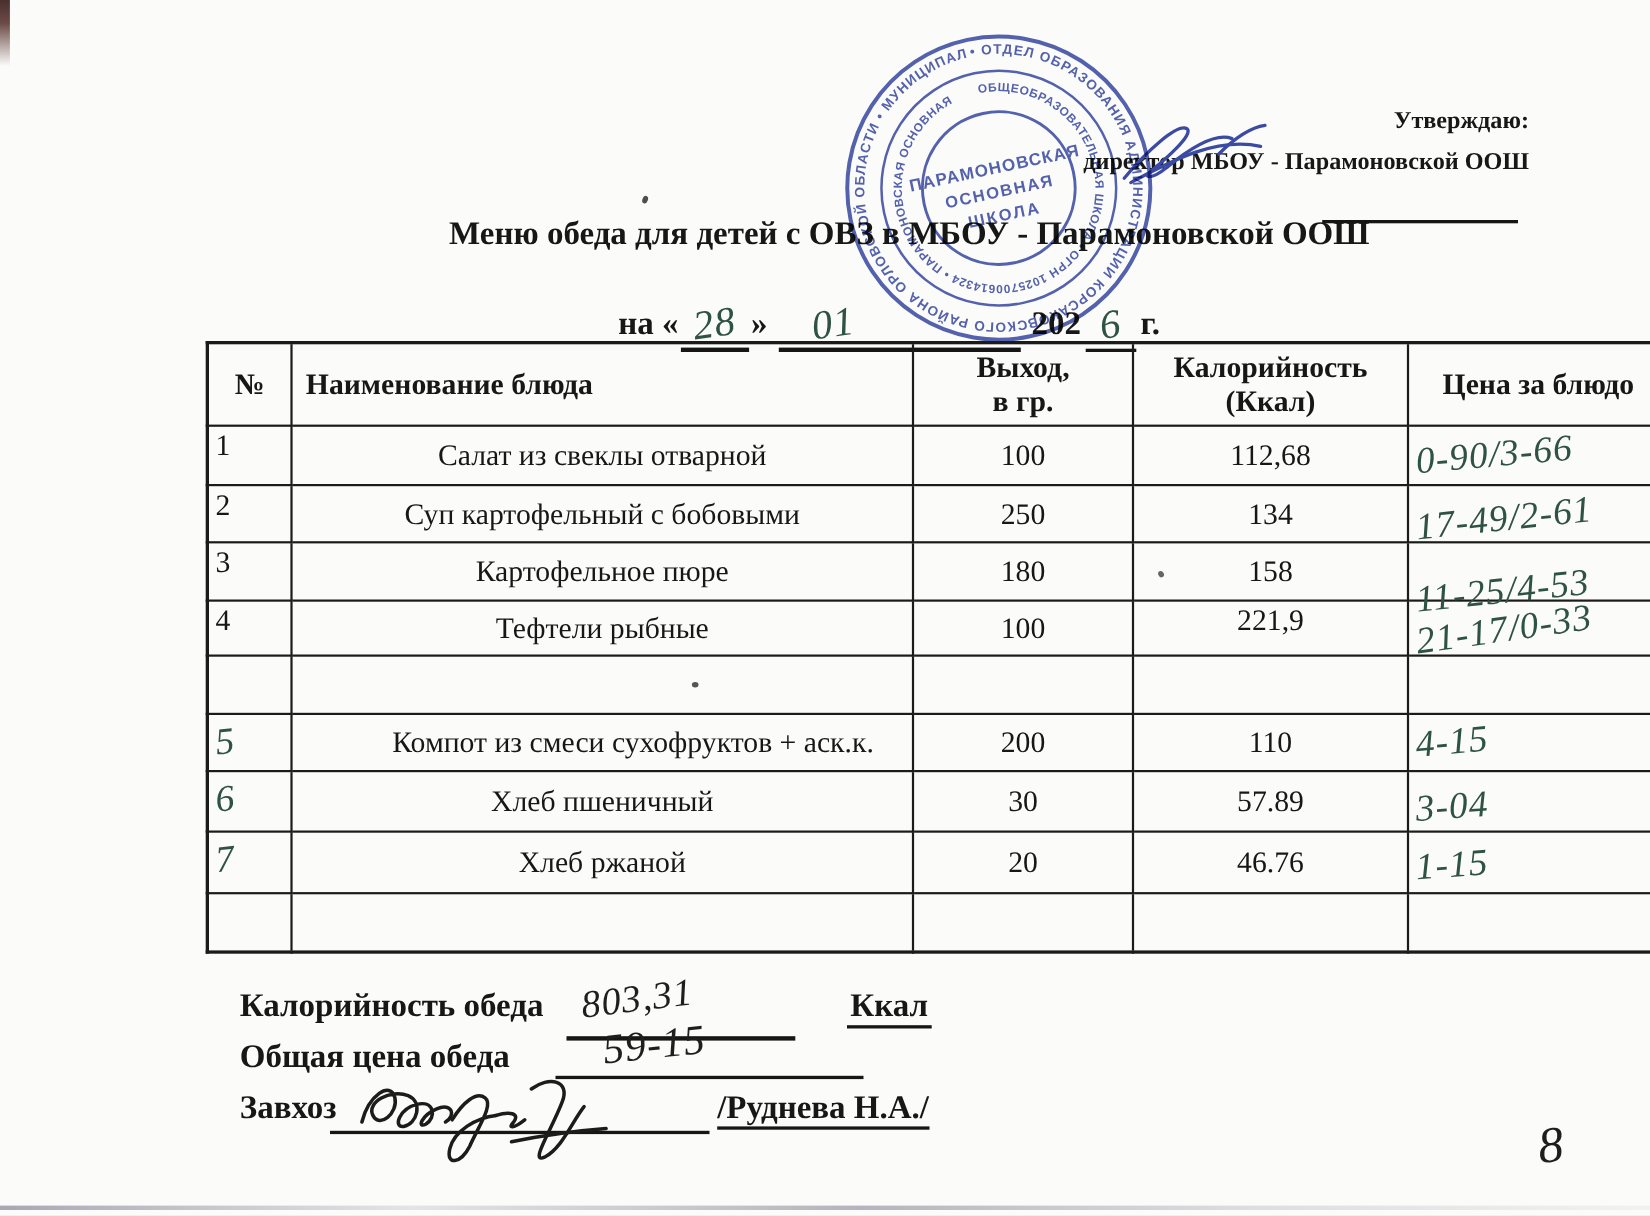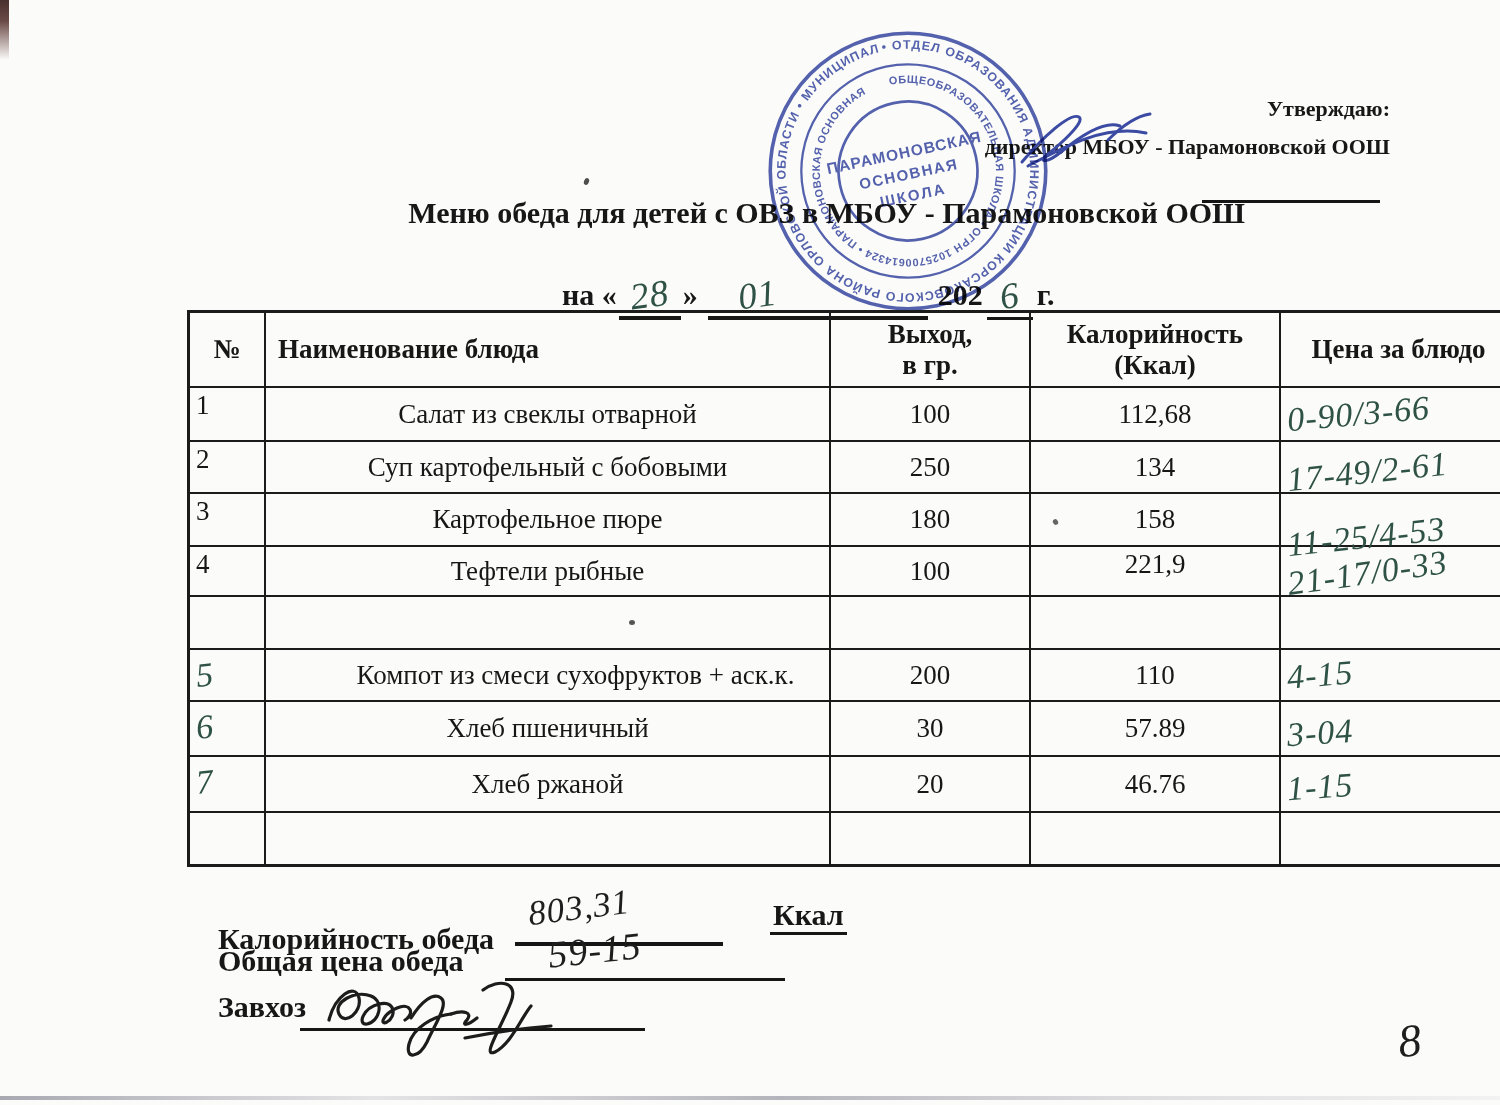--- a/index.html
+++ b/index.html
@@ -206,36 +206,37 @@
         <tr>
           <td class="col-num"><span></span></td>
           <td class="col-name"><span></span></td>
           <td class="col-out"><span></span></td>
           <td class="col-kcal"><span></span></td>
           <td class="col-price ink-hand ink-green hand-price"><span></span></td>
         </tr>
       </tbody>
   </table>
 
-  <div class="f-label" style="left:218px;top:898px;margin-top:24px;">Калорийность обеда</div>
+  <div class="f-label" style="left:218px;top:898px;">Калорийность обеда</div>
   <div class="f-underline" style="left:515px;top:900px;width:208px;height:42px;"></div>
   <div class="f-hand ink-hand ink-black" style="left:528px;top:888px;transform:rotate(-7deg);">803,31</div>
   <div class="f-unit" style="left:770px;top:898px;">Ккал</div>
 
   <div class="f-label" style="left:218px;top:944px;">Общая цена обеда</div>
   <div class="f-underline" style="left:505px;top:936px;width:280px;height:42px;border-bottom-width:3px;"></div>
   <div class="f-hand ink-hand ink-black" style="left:548px;top:928px;font-size:38px;transform:rotate(-6deg);">59-15</div>
 
   <div class="f-label" style="left:218px;top:990px;">Завхоз</div>
   <div class="f-underline" style="left:300px;top:986px;width:345px;height:42px;border-bottom-width:3px;"></div>
   <svg class="sig-svg" style="left:315px;top:962px;width:330px;height:100px;" viewBox="0 0 330 100">
     <g fill="none" stroke="#1c1c1c" stroke-width="3.2" stroke-linecap="round">
       <path d="M14,58 C20,34 40,20 44,36 C47,50 30,64 24,52 C18,40 40,28 56,34 C70,40 64,60 52,62 C42,63 48,46 64,42 C80,38 82,54 72,60 C64,64 68,52 82,46 C96,40 100,52 90,58"></path>
       <path d="M96,56 C106,40 118,30 126,36 C134,42 120,62 112,80 C104,96 90,98 94,82 C98,66 118,54 136,52"></path>
       <path d="M136,52 C148,48 158,50 152,58 C146,64 152,64 162,56"></path>
       <path d="M168,28 C184,16 204,20 196,40 C186,66 166,96 180,90 C196,82 206,56 216,44"></path>
       <path d="M150,76 C180,70 210,66 236,64"></path>
     </g>
   </svg>
+  <div class="f-name" style="left:652px;top:990px;">/Руднева Н.А./</div>
 
   <div class="page-num ink-hand ink-black">8</div>
 
 </div>
 
 </body></html>

